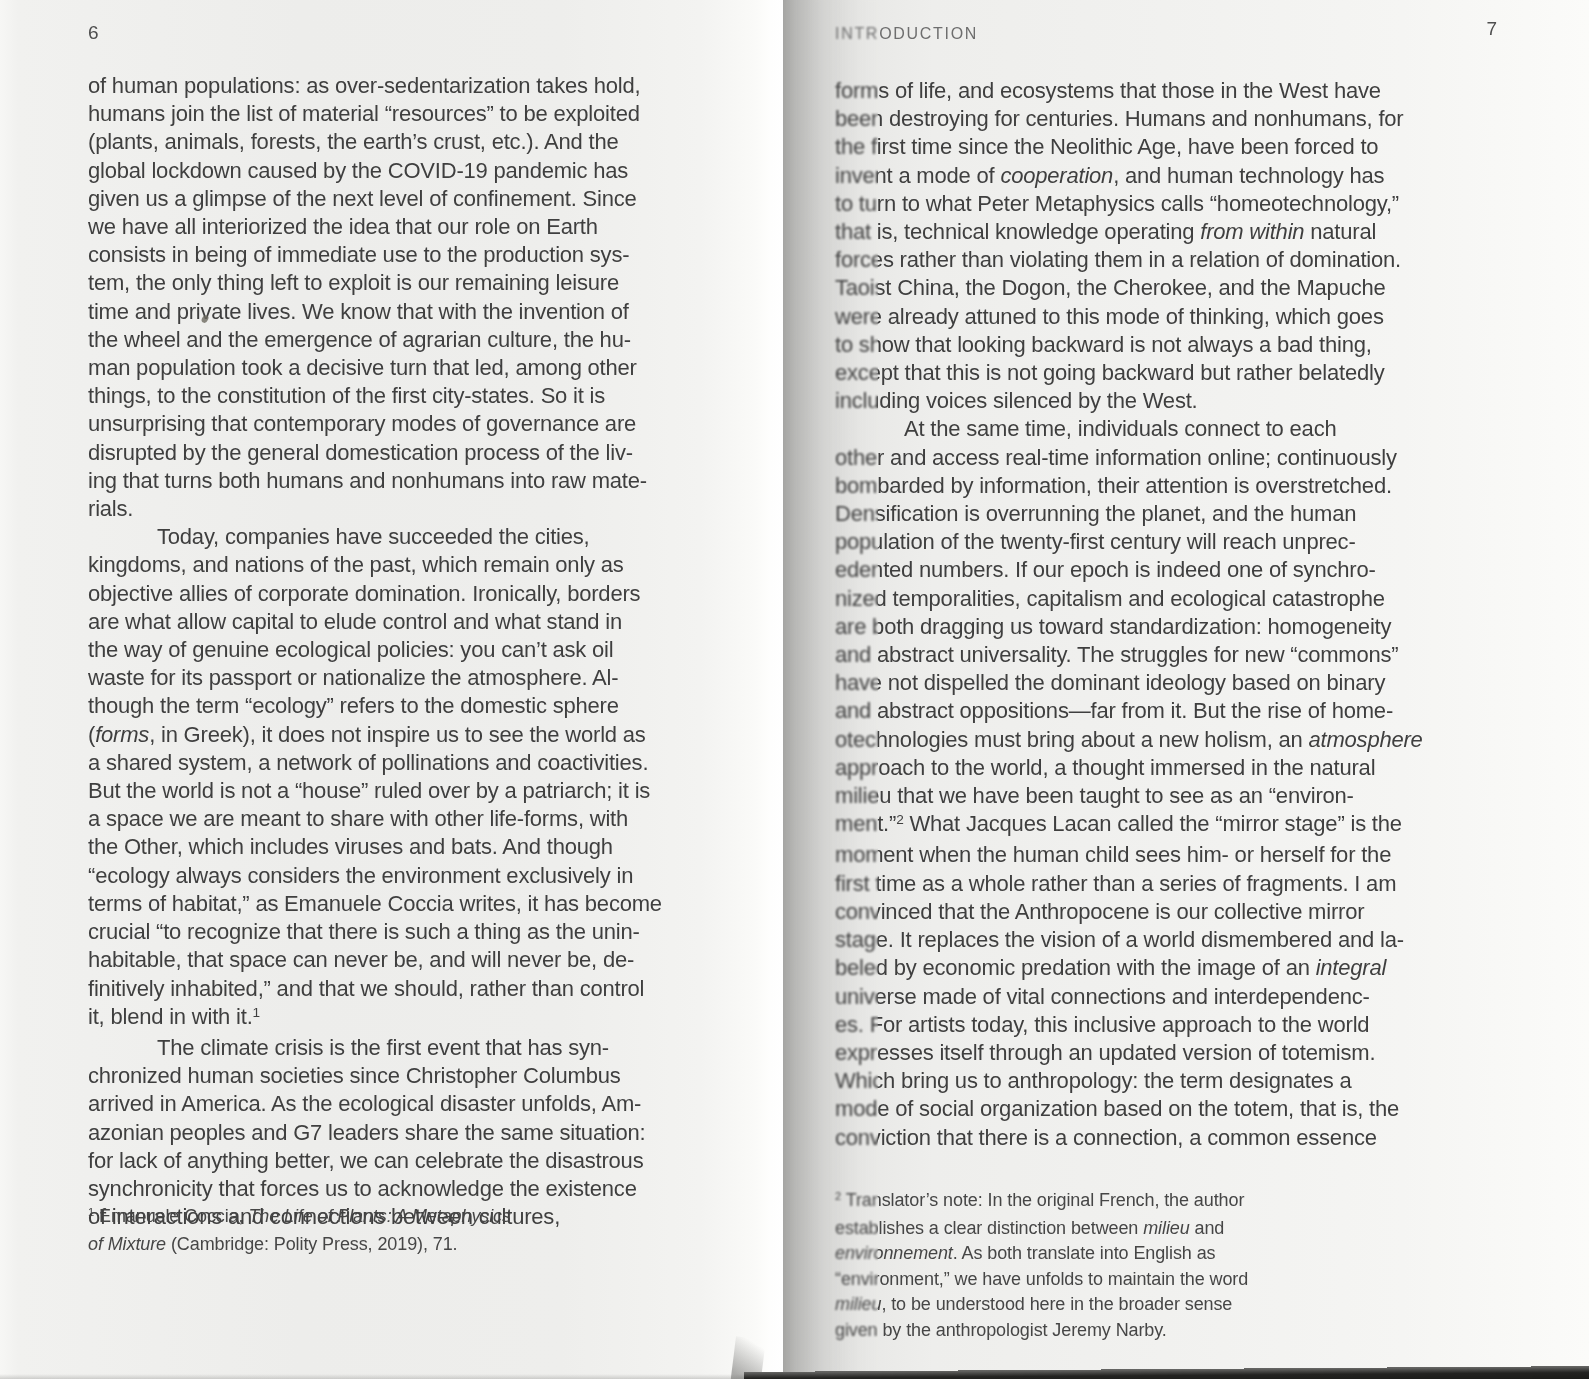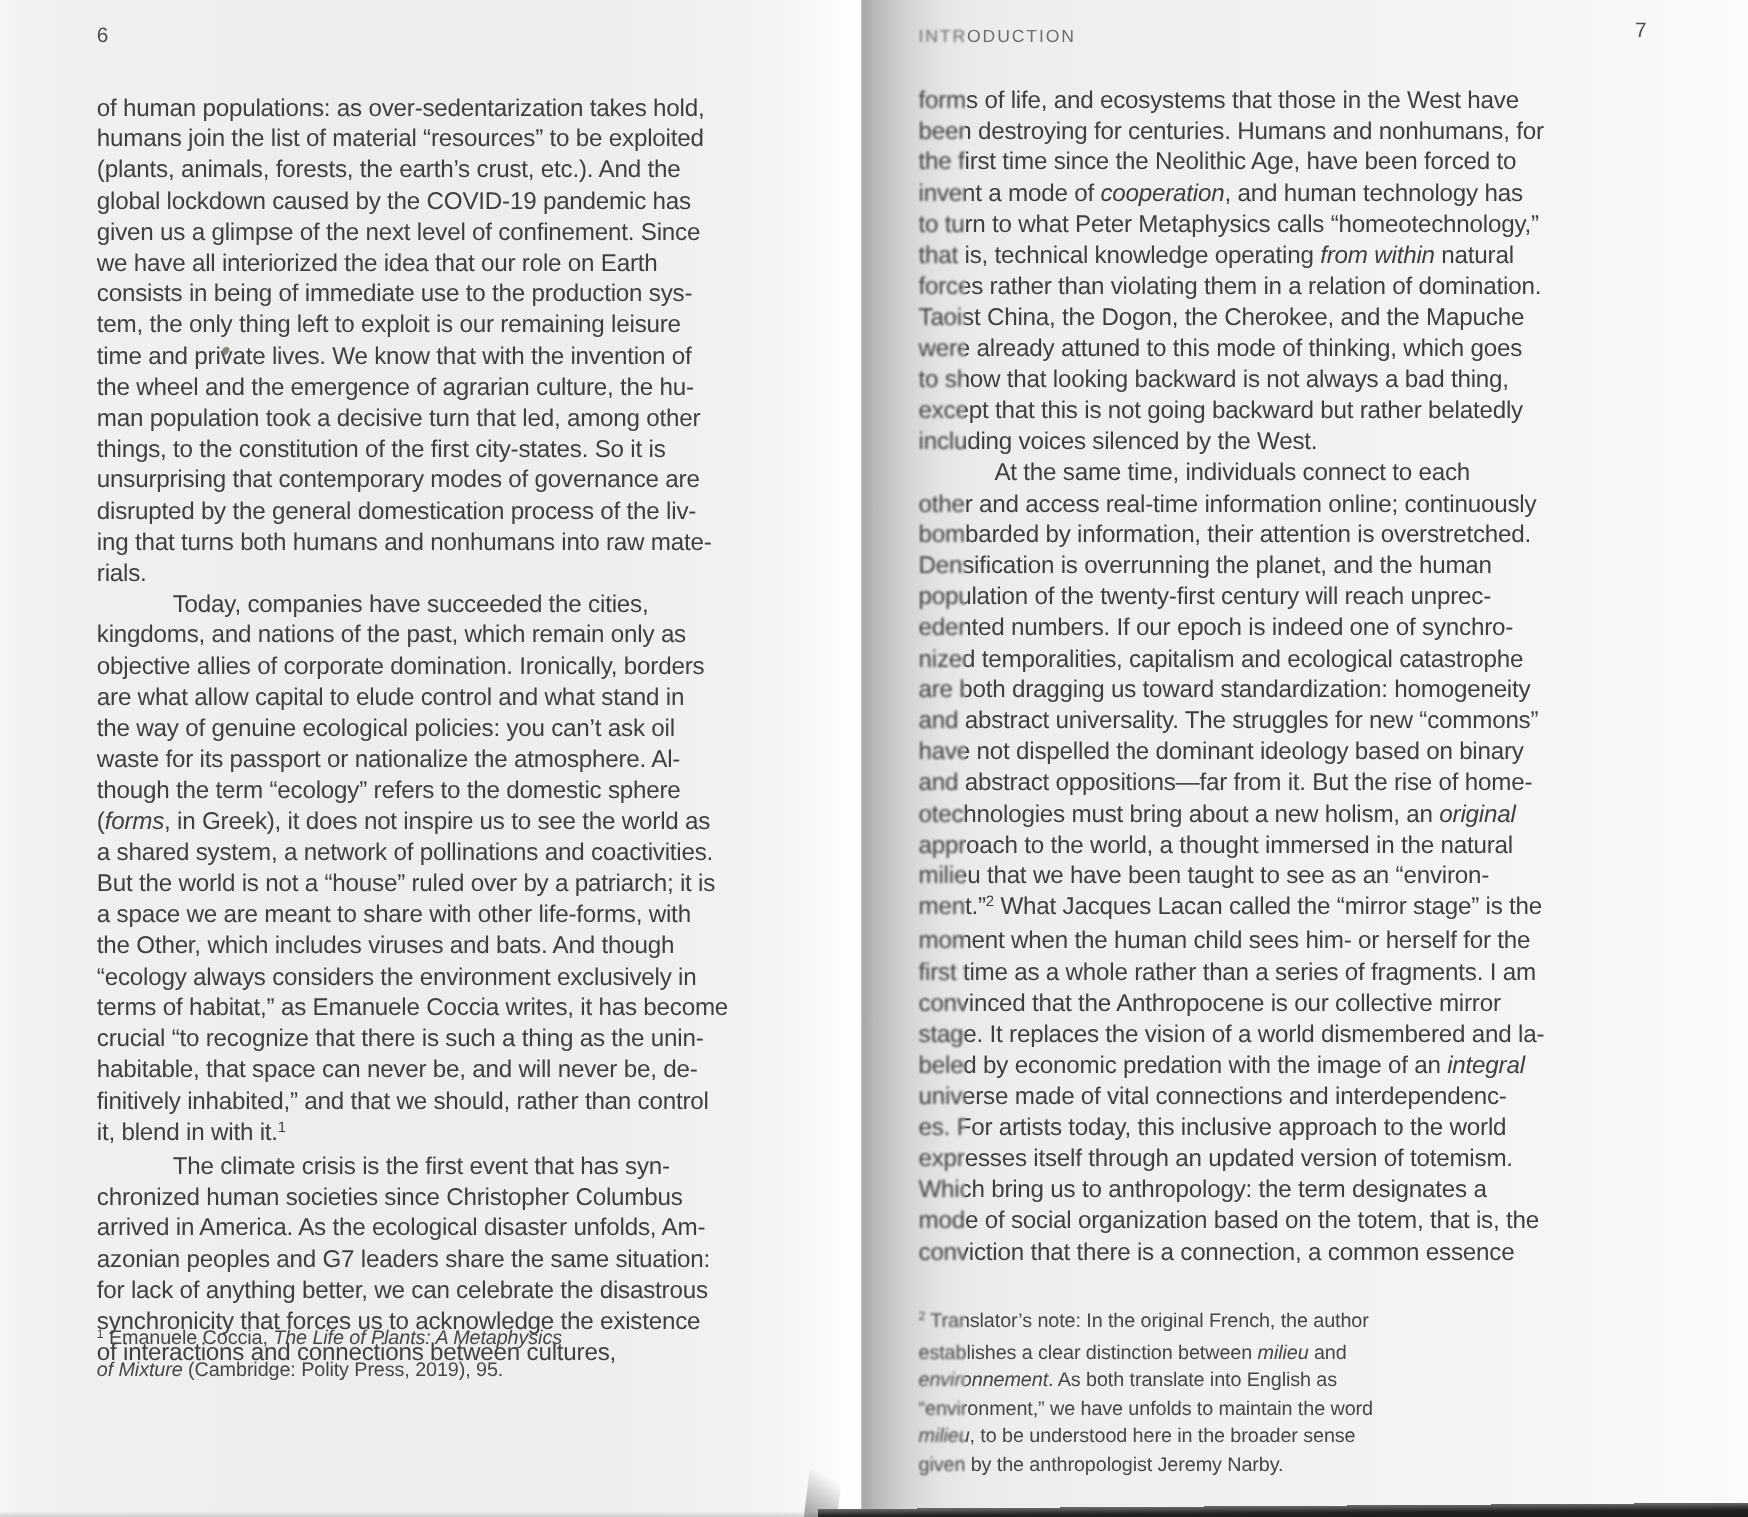--- a/index.html
+++ b/index.html
@@ -35,21 +35,21 @@
   .pagenum-right { left:1417px; top:18px; width:80px; text-align:right; }
   .running-header {
     position:absolute; left:835px; top:25px;
     font-size:16px; letter-spacing:1.7px; color:#6e6e6e;
   }
   .body-text {
     position:absolute; width:676px;
     font-size:22px; line-height:28.2px; letter-spacing:-0.2px;
     color:#3f3f3f;
   }
-  .body-left  { left:88px;  top:84px; }
+  .body-left  { left:88px;  top:72px; }
   .body-right { left:835px; top:77px; }
   .para { white-space:pre-wrap; }
   .para.indent { text-indent:69px; }
   .footnote {
     position:absolute; width:640px;
     font-size:18px; line-height:25.5px; letter-spacing:-0.1px;
     color:#464646; white-space:pre-wrap;
   }
   .footnote-left  { left:88px;  top:1204px; }
   .footnote-right { left:835px; top:1188px; width:560px; }
@@ -123,21 +123,21 @@
       <div class="para indent"><span>The climate crisis is the first event that has syn-
 chronized human societies since Christopher Columbus
 arrived in America. As the ecological disaster unfolds, Am-
 azonian peoples and G7 leaders share the same situation:
 for lack of anything better, we can celebrate the disastrous
 synchronicity that forces us to acknowledge the existence
 of interactions and connections between cultures,</span></div>
     </div>
 
   <div class="footnote footnote-left"><sup>1</sup><span> Emanuele Coccia, </span><i>The Life of Plants: A Metaphysics
-of Mixture</i><span> (Cambridge: Polity Press, 2019), 95.</span></div>
+of Mixture</i><span> (Cambridge: Polity Press, 2019), 71.</span></div>
 
   <div class="body-text body-right">
       <div class="para"><span>forms of life, and ecosystems that those in the West have
 been destroying for centuries. Humans and nonhumans, for
 the first time since the Neolithic Age, have been forced to
 invent a mode of </span><i>cooperation</i><span>, and human technology has
 to turn to what Peter Metaphysics calls “homeotechnology,”
 that is, technical knowledge operating </span><i>from within</i><span> natural
 forces rather than violating them in a relation of domination.
 Taoist China, the Dogon, the Cherokee, and the Mapuche
@@ -149,21 +149,21 @@
 other and access real-time information online; continuously
 bombarded by information, their attention is overstretched.
 Densification is overrunning the planet, and the human
 population of the twenty-first century will reach unprec-
 edented numbers. If our epoch is indeed one of synchro-
 nized temporalities, capitalism and ecological catastrophe
 are both dragging us toward standardization: homogeneity
 and abstract universality. The struggles for new “commons”
 have not dispelled the dominant ideology based on binary
 and abstract oppositions—far from it. But the rise of home-
-otechnologies must bring about a new holism, an </span><i>original</i><span>
+otechnologies must bring about a new holism, an </span><i>atmosphere</i><span>
 approach to the world, a thought immersed in the natural
 milieu that we have been taught to see as an “environ-
 ment.”</span><sup>2</sup><span> What Jacques Lacan called the “mirror stage” is the
 moment when the human child sees him- or herself for the
 first time as a whole rather than a series of fragments. I am
 convinced that the Anthropocene is our collective mirror
 stage. It replaces the vision of a world dismembered and la-
 beled by economic predation with the image of an </span><i>integral</i><span>
 universe made of vital connections and interdependenc-
 es. For artists today, this inclusive approach to the world

